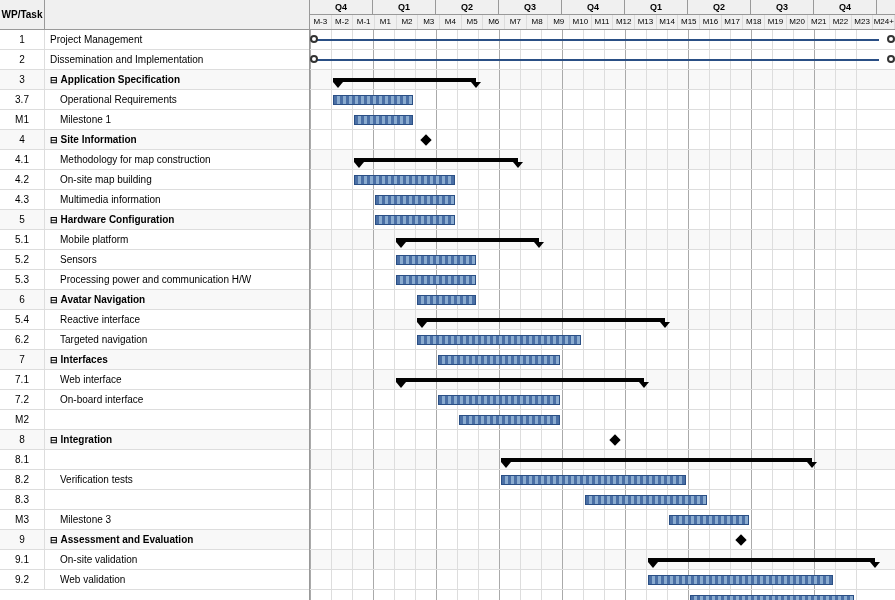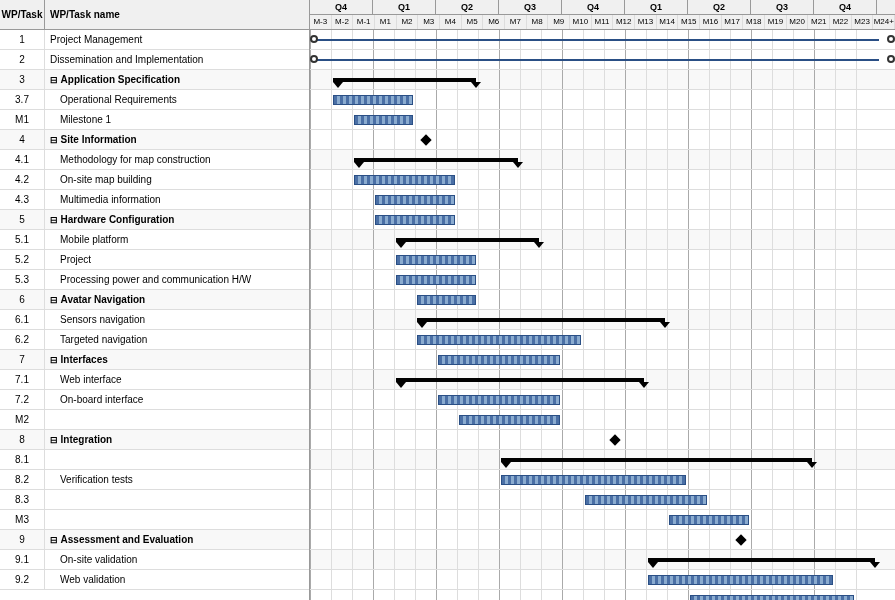--- a/index.html
+++ b/index.html
@@ -40,21 +40,20 @@
     .v-line-major { background: #aaa; }
   </style>
 </head>
 <body>
 
 <div class="gantt-container">
 
   <div class="left-panel">
     <div class="header-row">
       <div class="header-wp">WP/Task</div>
-      <div class="header-task">WP/Task name</div>
     </div>
     <div id="left-rows">
         <div class="row">
           <div class="cell-wp">1</div>
           <div class="cell-task">
             <span>Project Management</span>
           </div>
         </div>
         <div class="row">
           <div class="cell-wp">2</div>
@@ -115,40 +114,40 @@
         </div>
         <div class="row">
           <div class="cell-wp">5.1</div>
           <div class="cell-task indent1">
             <span>Mobile platform</span>
           </div>
         </div>
         <div class="row">
           <div class="cell-wp">5.2</div>
           <div class="cell-task indent1">
-            <span>Project</span>
+            <span>Sensors</span>
           </div>
         </div>
         <div class="row">
           <div class="cell-wp">5.3</div>
           <div class="cell-task indent1">
             <span>Processing power and communication H/W</span>
           </div>
         </div>
         <div class="row group-row">
           <div class="cell-wp">6</div>
           <div class="cell-task group">
             <span class="expand-icon">⊟ </span>
             <span>Avatar Navigation</span>
           </div>
         </div>
         <div class="row">
-          <div class="cell-wp">6.1</div>
-          <div class="cell-task indent1">
-            <span>Sensors navigation</span>
+          <div class="cell-wp">5.4</div>
+          <div class="cell-task indent1">
+            <span>Reactive interface</span>
           </div>
         </div>
         <div class="row">
           <div class="cell-wp">6.2</div>
           <div class="cell-task indent1">
             <span>Targeted navigation</span>
           </div>
         </div>
         <div class="row group-row">
           <div class="cell-wp">7</div>
@@ -186,20 +185,23 @@
           <div class="cell-wp">8.2</div>
           <div class="cell-task indent1">
             <span>Verification tests</span>
           </div>
         </div>
         <div class="row">
           <div class="cell-wp">8.3</div>
         </div>
         <div class="row">
           <div class="cell-wp">M3</div>
+          <div class="cell-task indent1">
+            <span>Milestone 3</span>
+          </div>
         </div>
         <div class="row group-row">
           <div class="cell-wp">9</div>
           <div class="cell-task group">
             <span class="expand-icon">⊟ </span>
             <span>Assessment and Evaluation</span>
           </div>
         </div>
         <div class="row">
           <div class="cell-wp">9.1</div>

